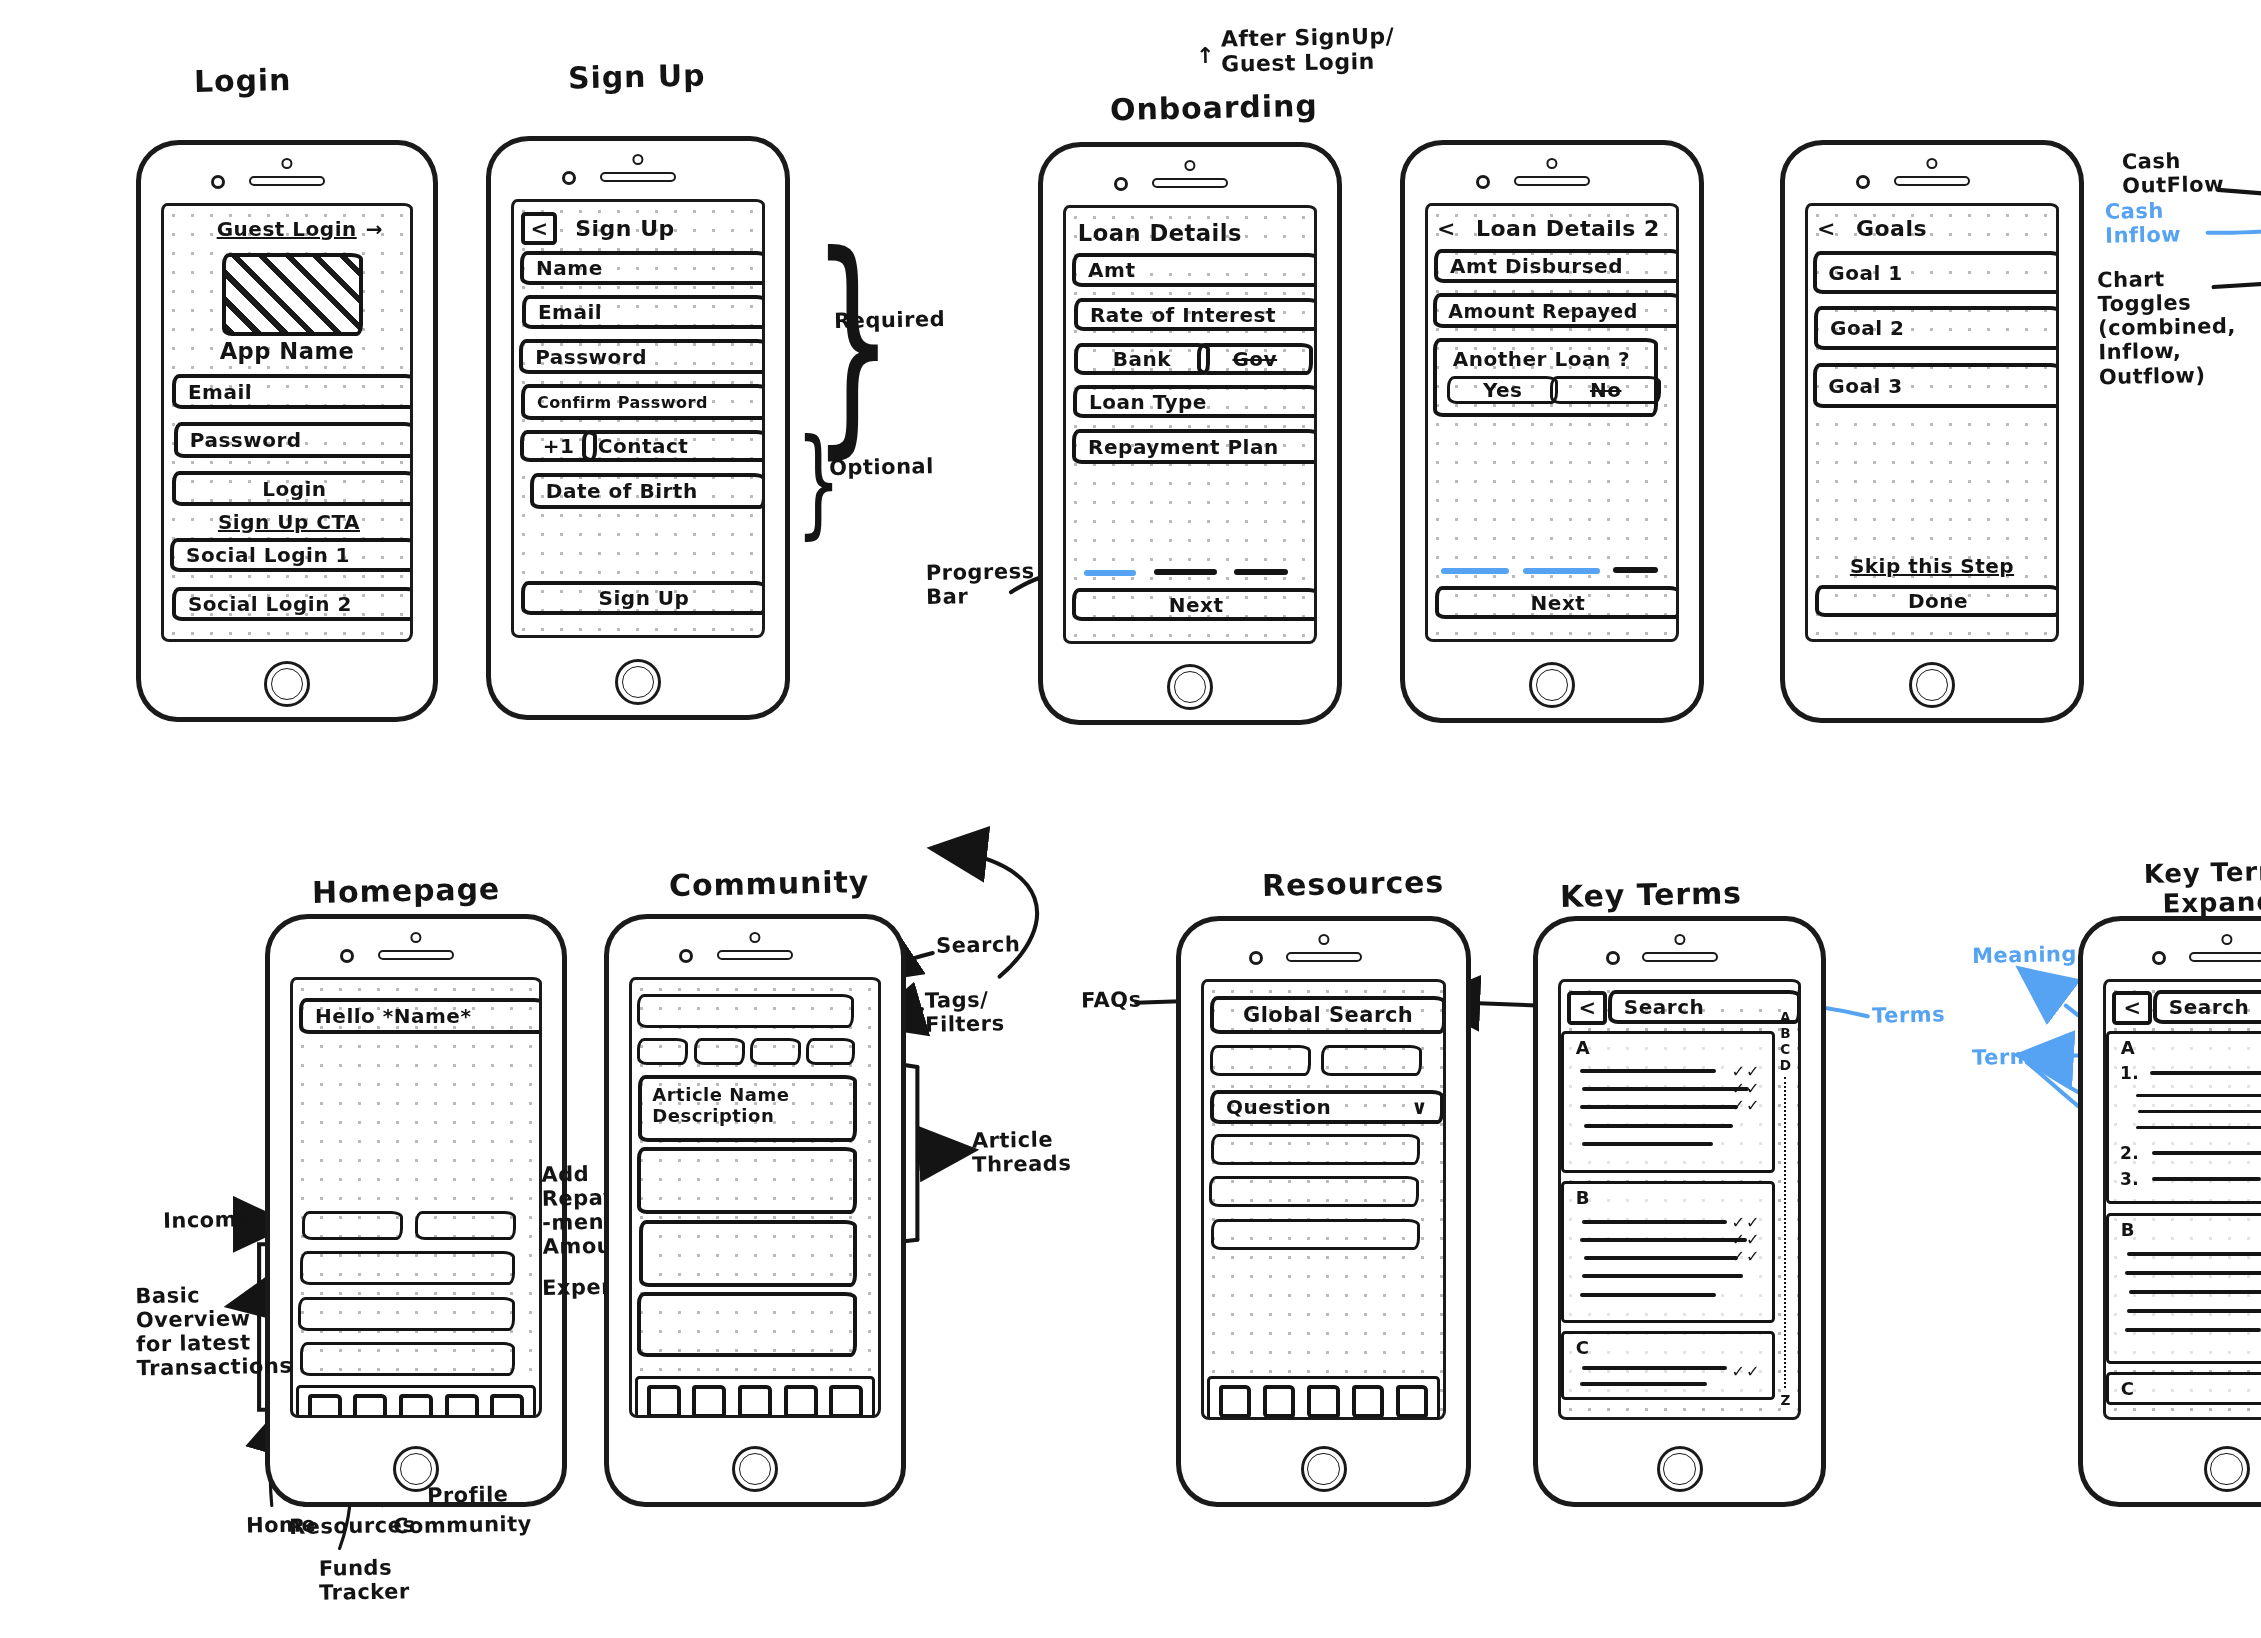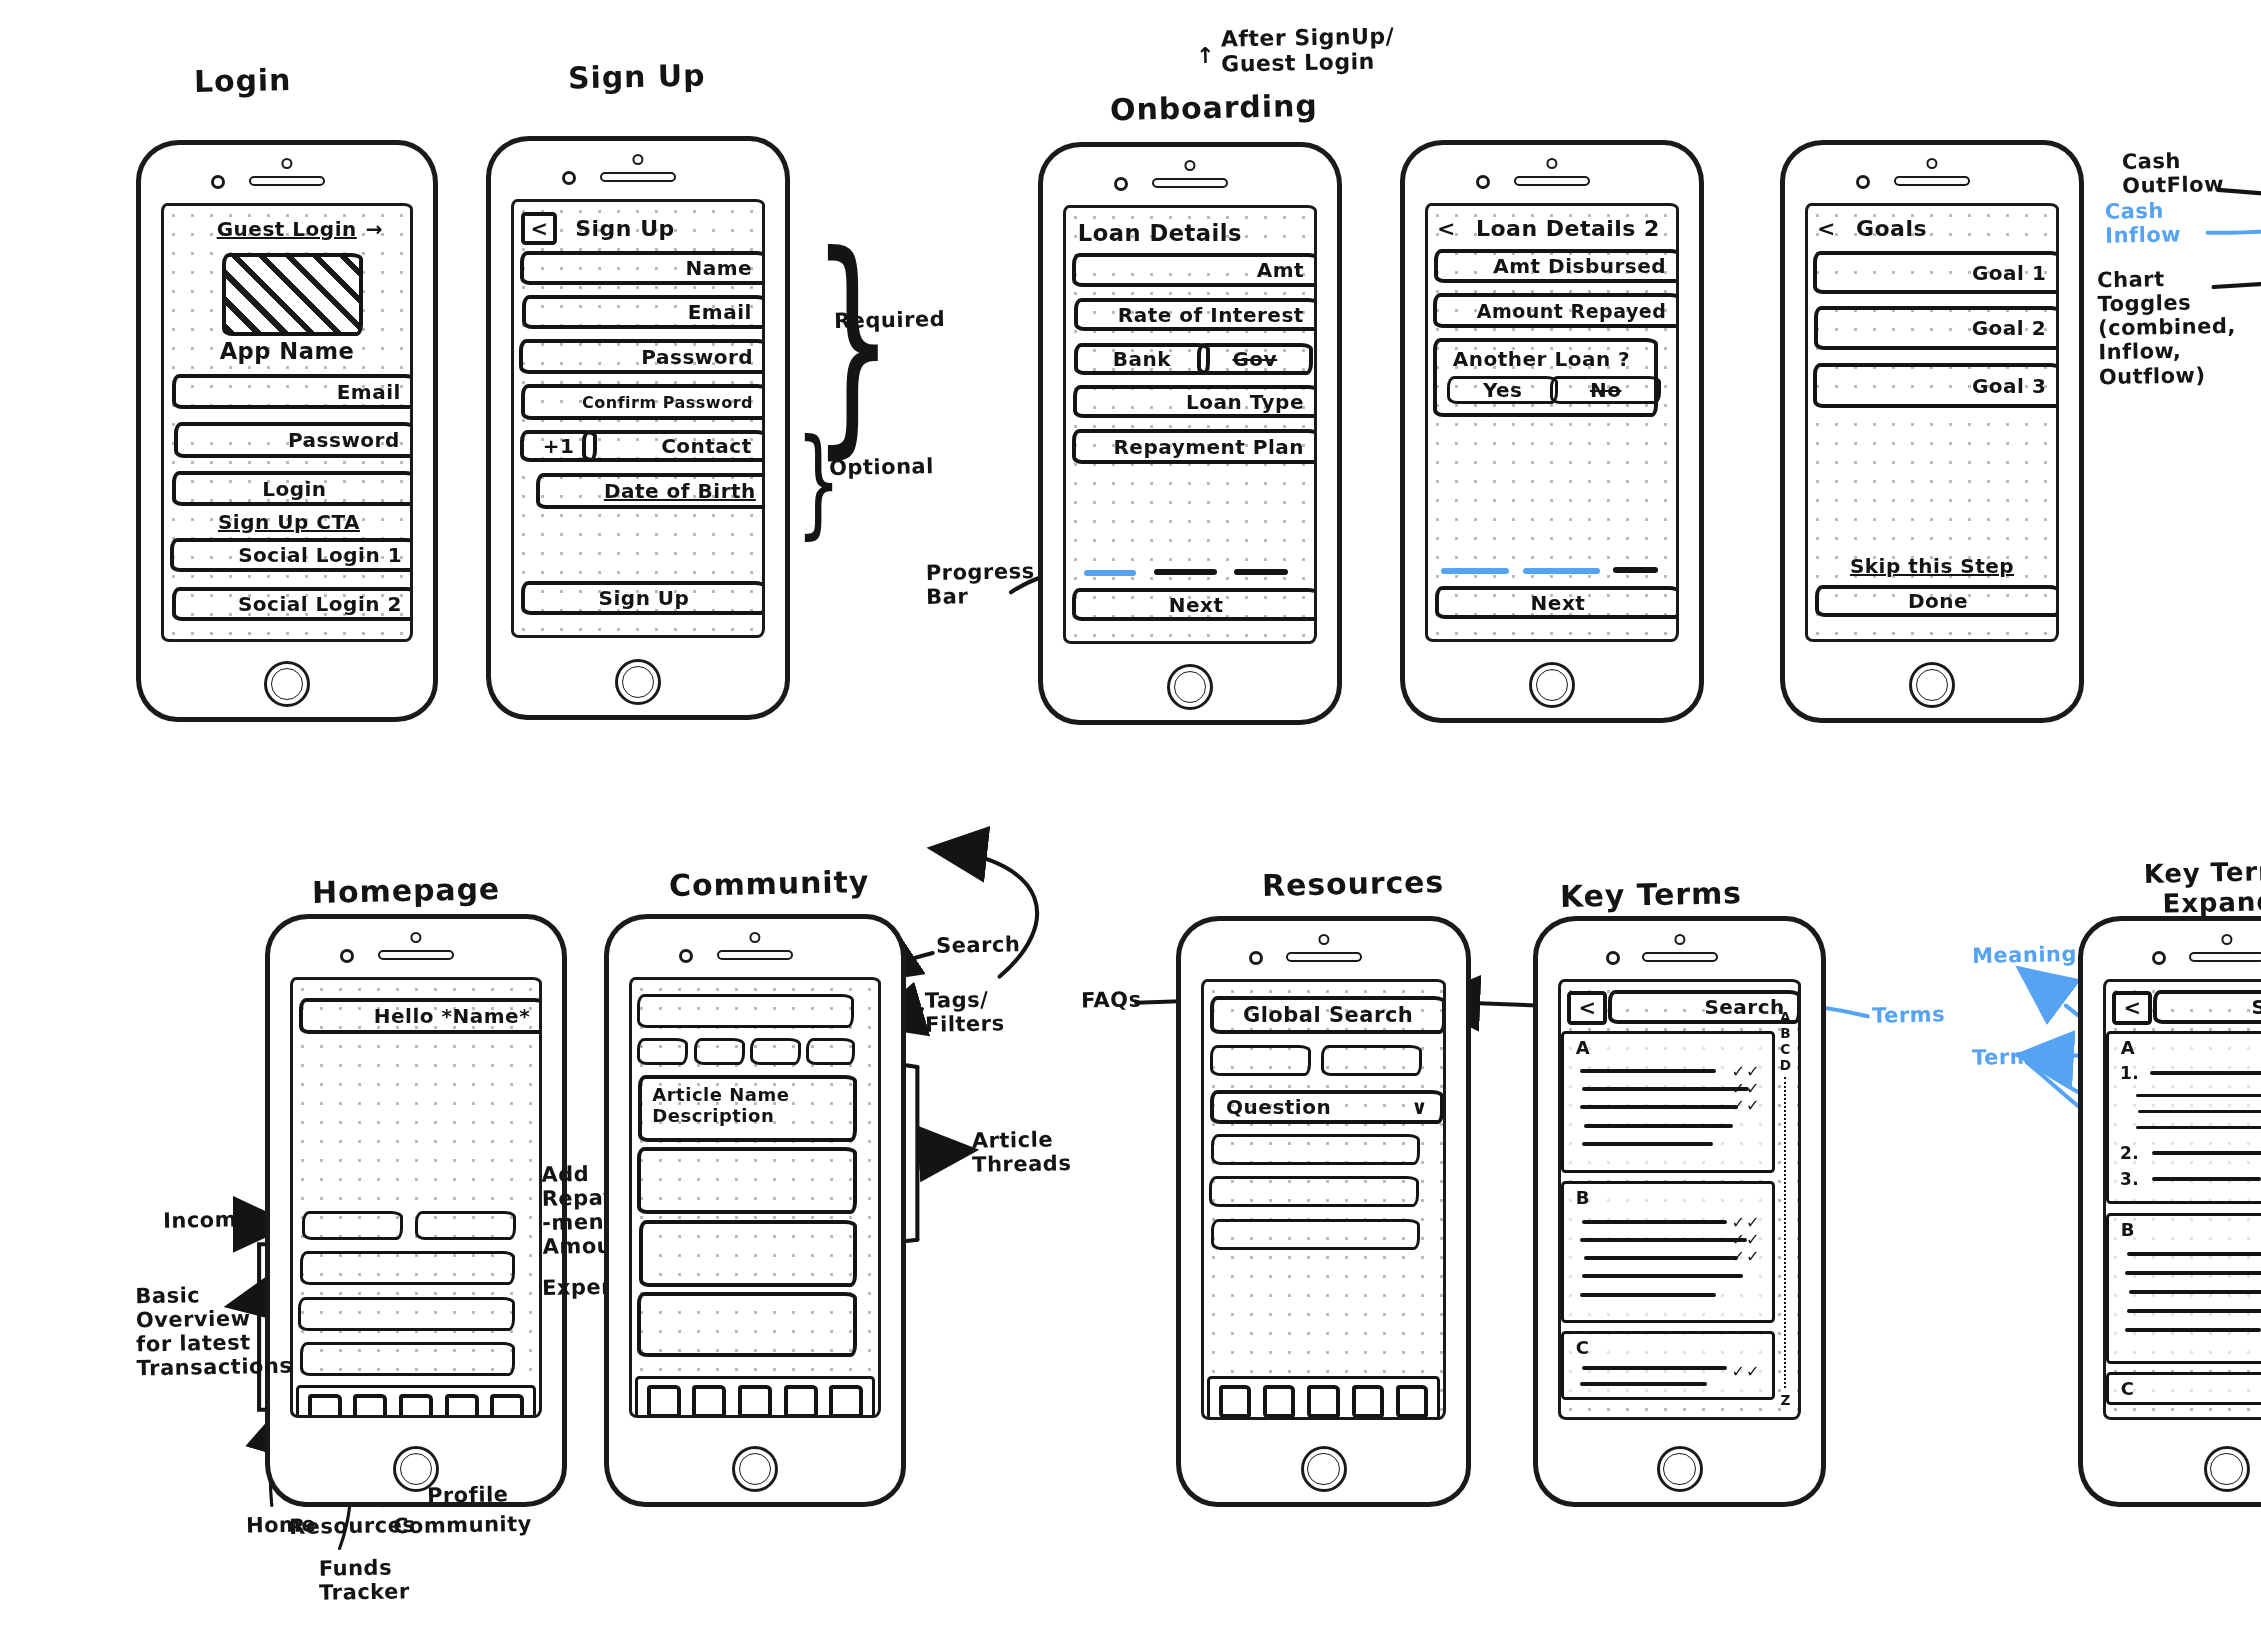--- a/index.html
+++ b/index.html
@@ -19,21 +19,21 @@
   .screen{position:absolute;left:20px;right:20px;top:58px;height:433px;border:3.6px solid #1a1a1a;
           border-radius:6.3px 9px 7.2px 8.1px/8.1px 6.3px 9px 7.2px;
           background-image:radial-gradient(circle,#b9b9b9 1.4px,transparent 1.6px);
           background-size:19px 19px;overflow:hidden;}
   .row2 .screen{height:435px;}
   
   .bx{position:absolute;border:4.1px solid #141414;background:transparent;
       border-radius:7.2px 11.8px 6.3px 10px/11px 6.3px 11.8px 7.2px;}
   .bx.t2{border-width:3.2px;}
   .lbl{font-weight:700;font-size:20px;letter-spacing:0.5px;white-space:nowrap;}
-  .inbx{display:flex;align-items:center;padding:0 11.8px;font-weight:700;font-size:20px;letter-spacing:0.5px;justify-content:flex-end;}
+  .inbx{display:flex;align-items:center;padding:0 11.8px;font-weight:700;font-size:20px;letter-spacing:0.5px;}
   .center{justify-content:center;}
   .title{position:absolute;font-size:30px;font-weight:700;letter-spacing:0.9px;transform:rotate(-1.2deg);white-space:pre-line;}
   .note{position:absolute;font-size:21px;font-weight:700;letter-spacing:0.5px;line-height:1.15;
         transform:rotate(-1deg);white-space:pre-line;}
   .blue{color:#55a3f2;}
   .u{text-decoration:underline;}
   .hatch{background:repeating-linear-gradient(45deg,#1a1a1a 0 5.9px,#fff 5.9px 19px);}
   .tabbar{position:absolute;border:3.6px solid #141414;border-radius:4.5px;display:flex;gap:11.8px;
           align-items:center;padding:6.3px 9px;background:#fff;}
   .tab{flex:1;height:25px;border:4.1px solid #141414;border-radius:3.6px 5.4px 3.6px 4.5px;background:#fff;}
@@ -161,21 +161,21 @@
         </div>
       <div class="bx inbx" style="left:7.2px;top:182px;width:216px;height:28px;font-size:16px;">
           <span>Confirm Password</span>
         </div>
       <div class="bx inbx center" style="left:6.3px;top:228px;width:45px;height:24.4px;">
           <span>+1</span>
         </div>
       <div class="bx inbx" style="left:68px;top:228px;width:154px;height:24.4px;">
           <span>Contact</span>
         </div>
-      <div class="bx inbx" style="left:22px;top:271px;width:204px;height:28px;text-decoration:underline;">
+      <div class="bx inbx" style="left:16px;top:271px;width:204px;height:28px;">
           <span>Date of Birth</span>
         </div>
       <div class="bx inbx center" style="left:7.2px;top:379px;width:214px;height:26px;">
           <span>Sign Up</span>
         </div>
     </div>
     <div class="homebtn"></div>
   </div>
   <div class="brace" style="left:778px;top:224px;font-size:235px;transform:scale(.55,1);">}</div>
   <div class="note" style="left:834px;top:308px;">Required</div>

